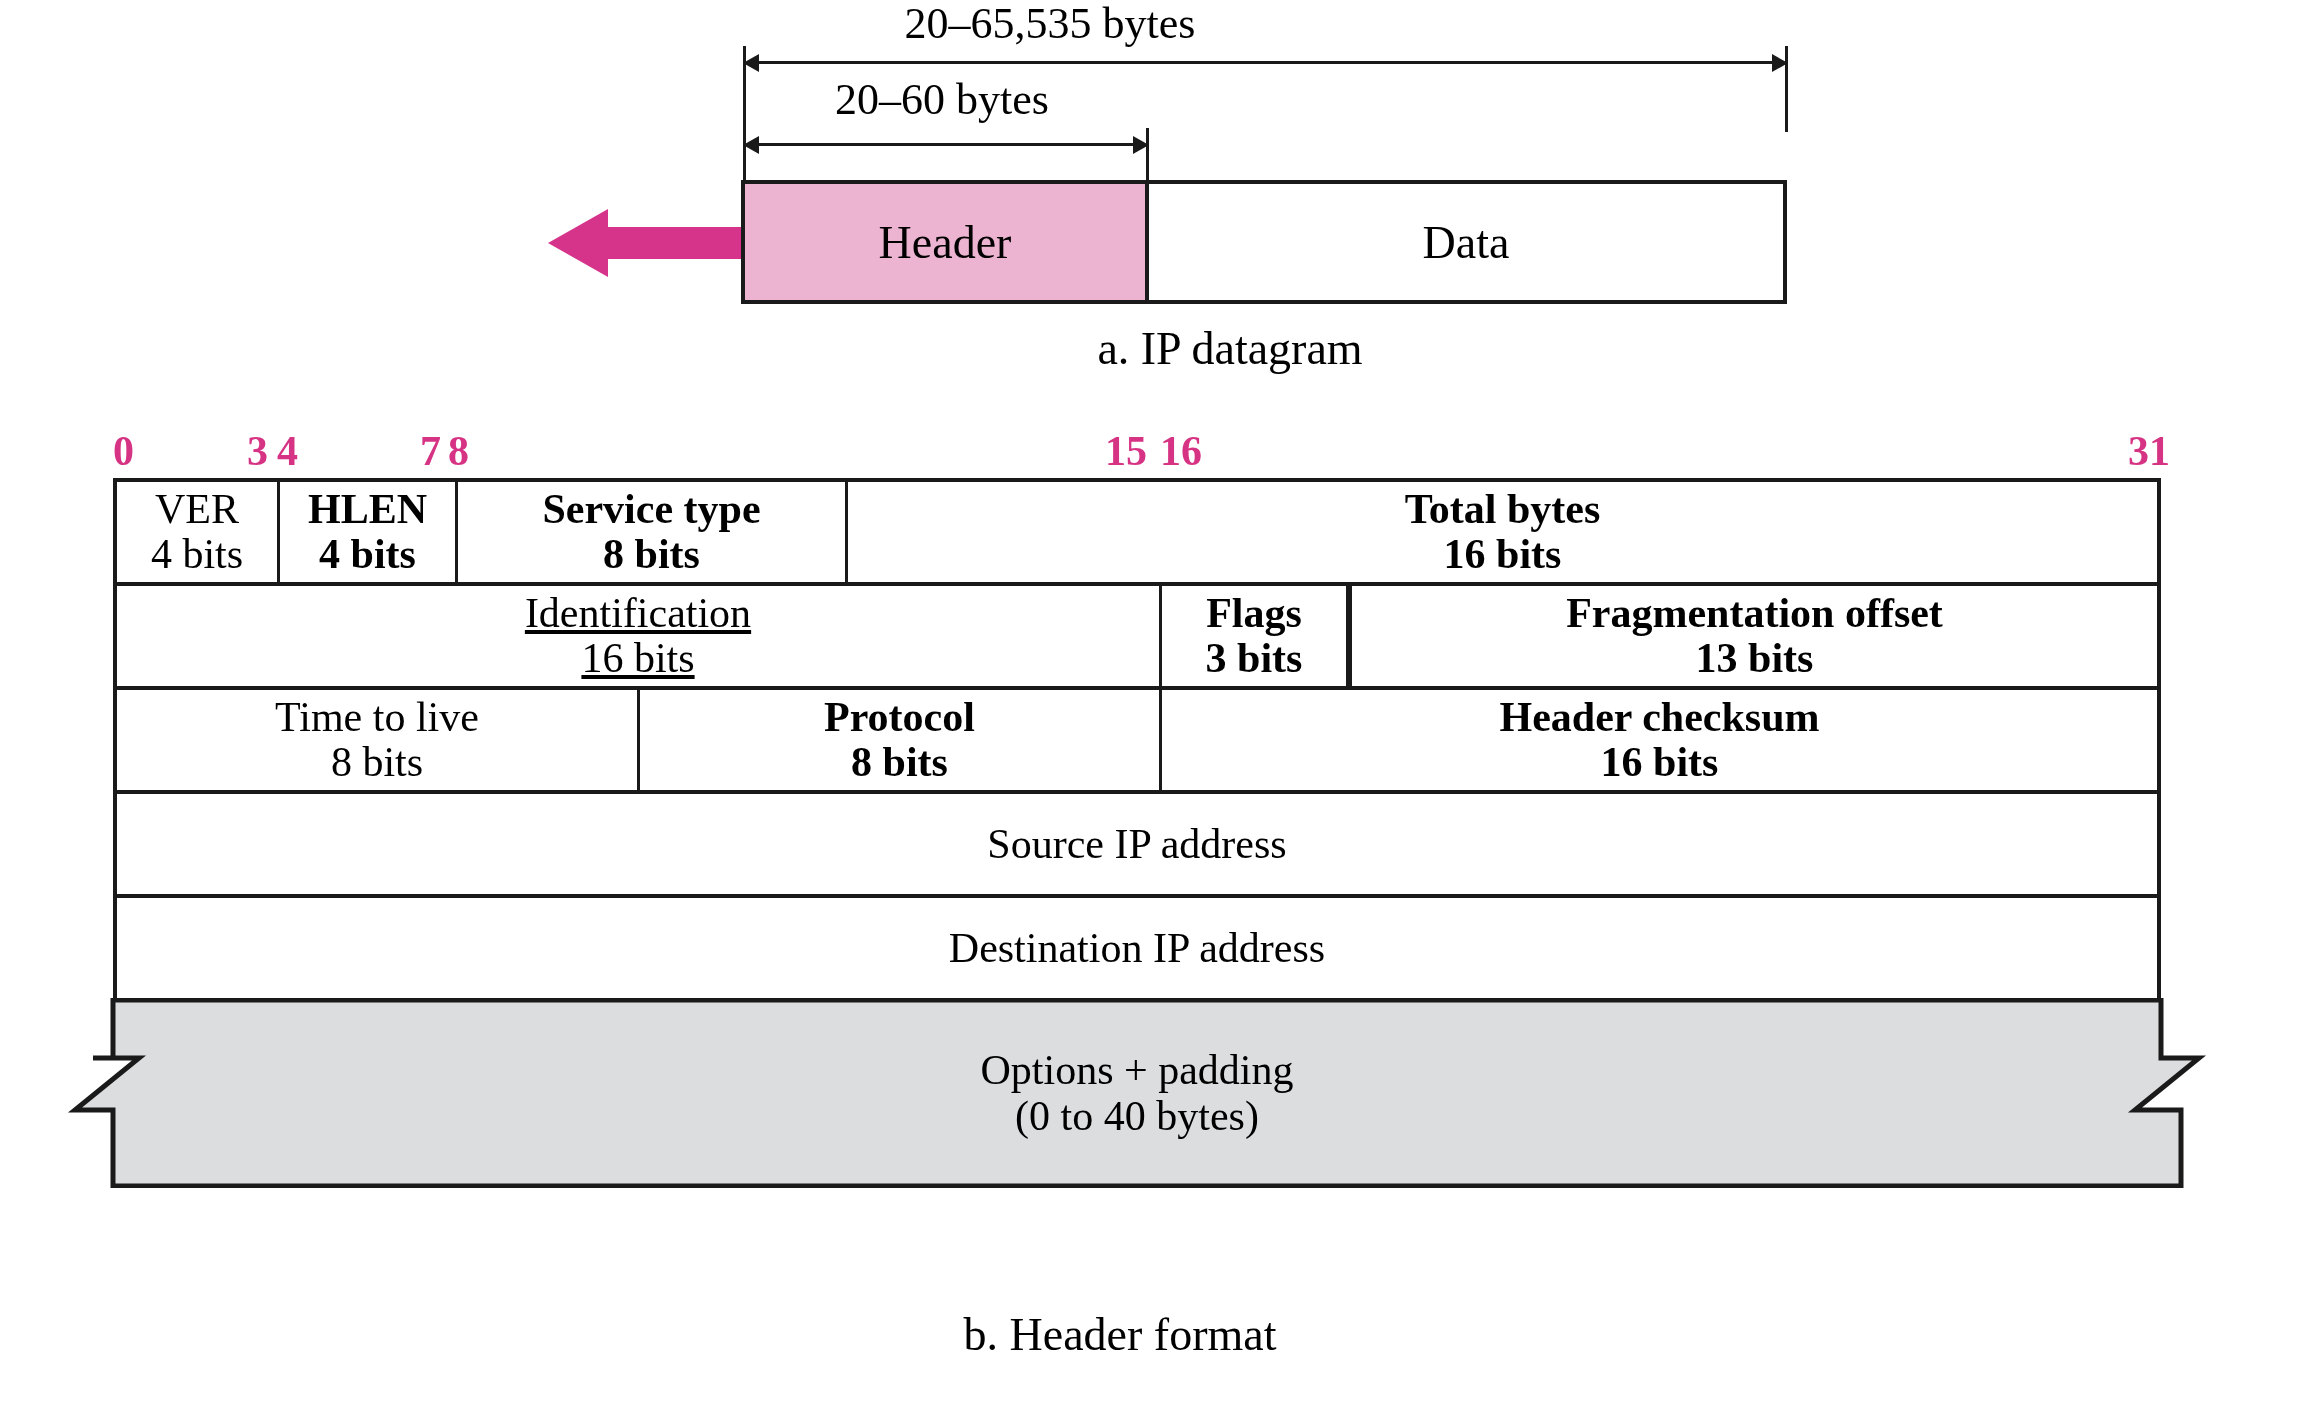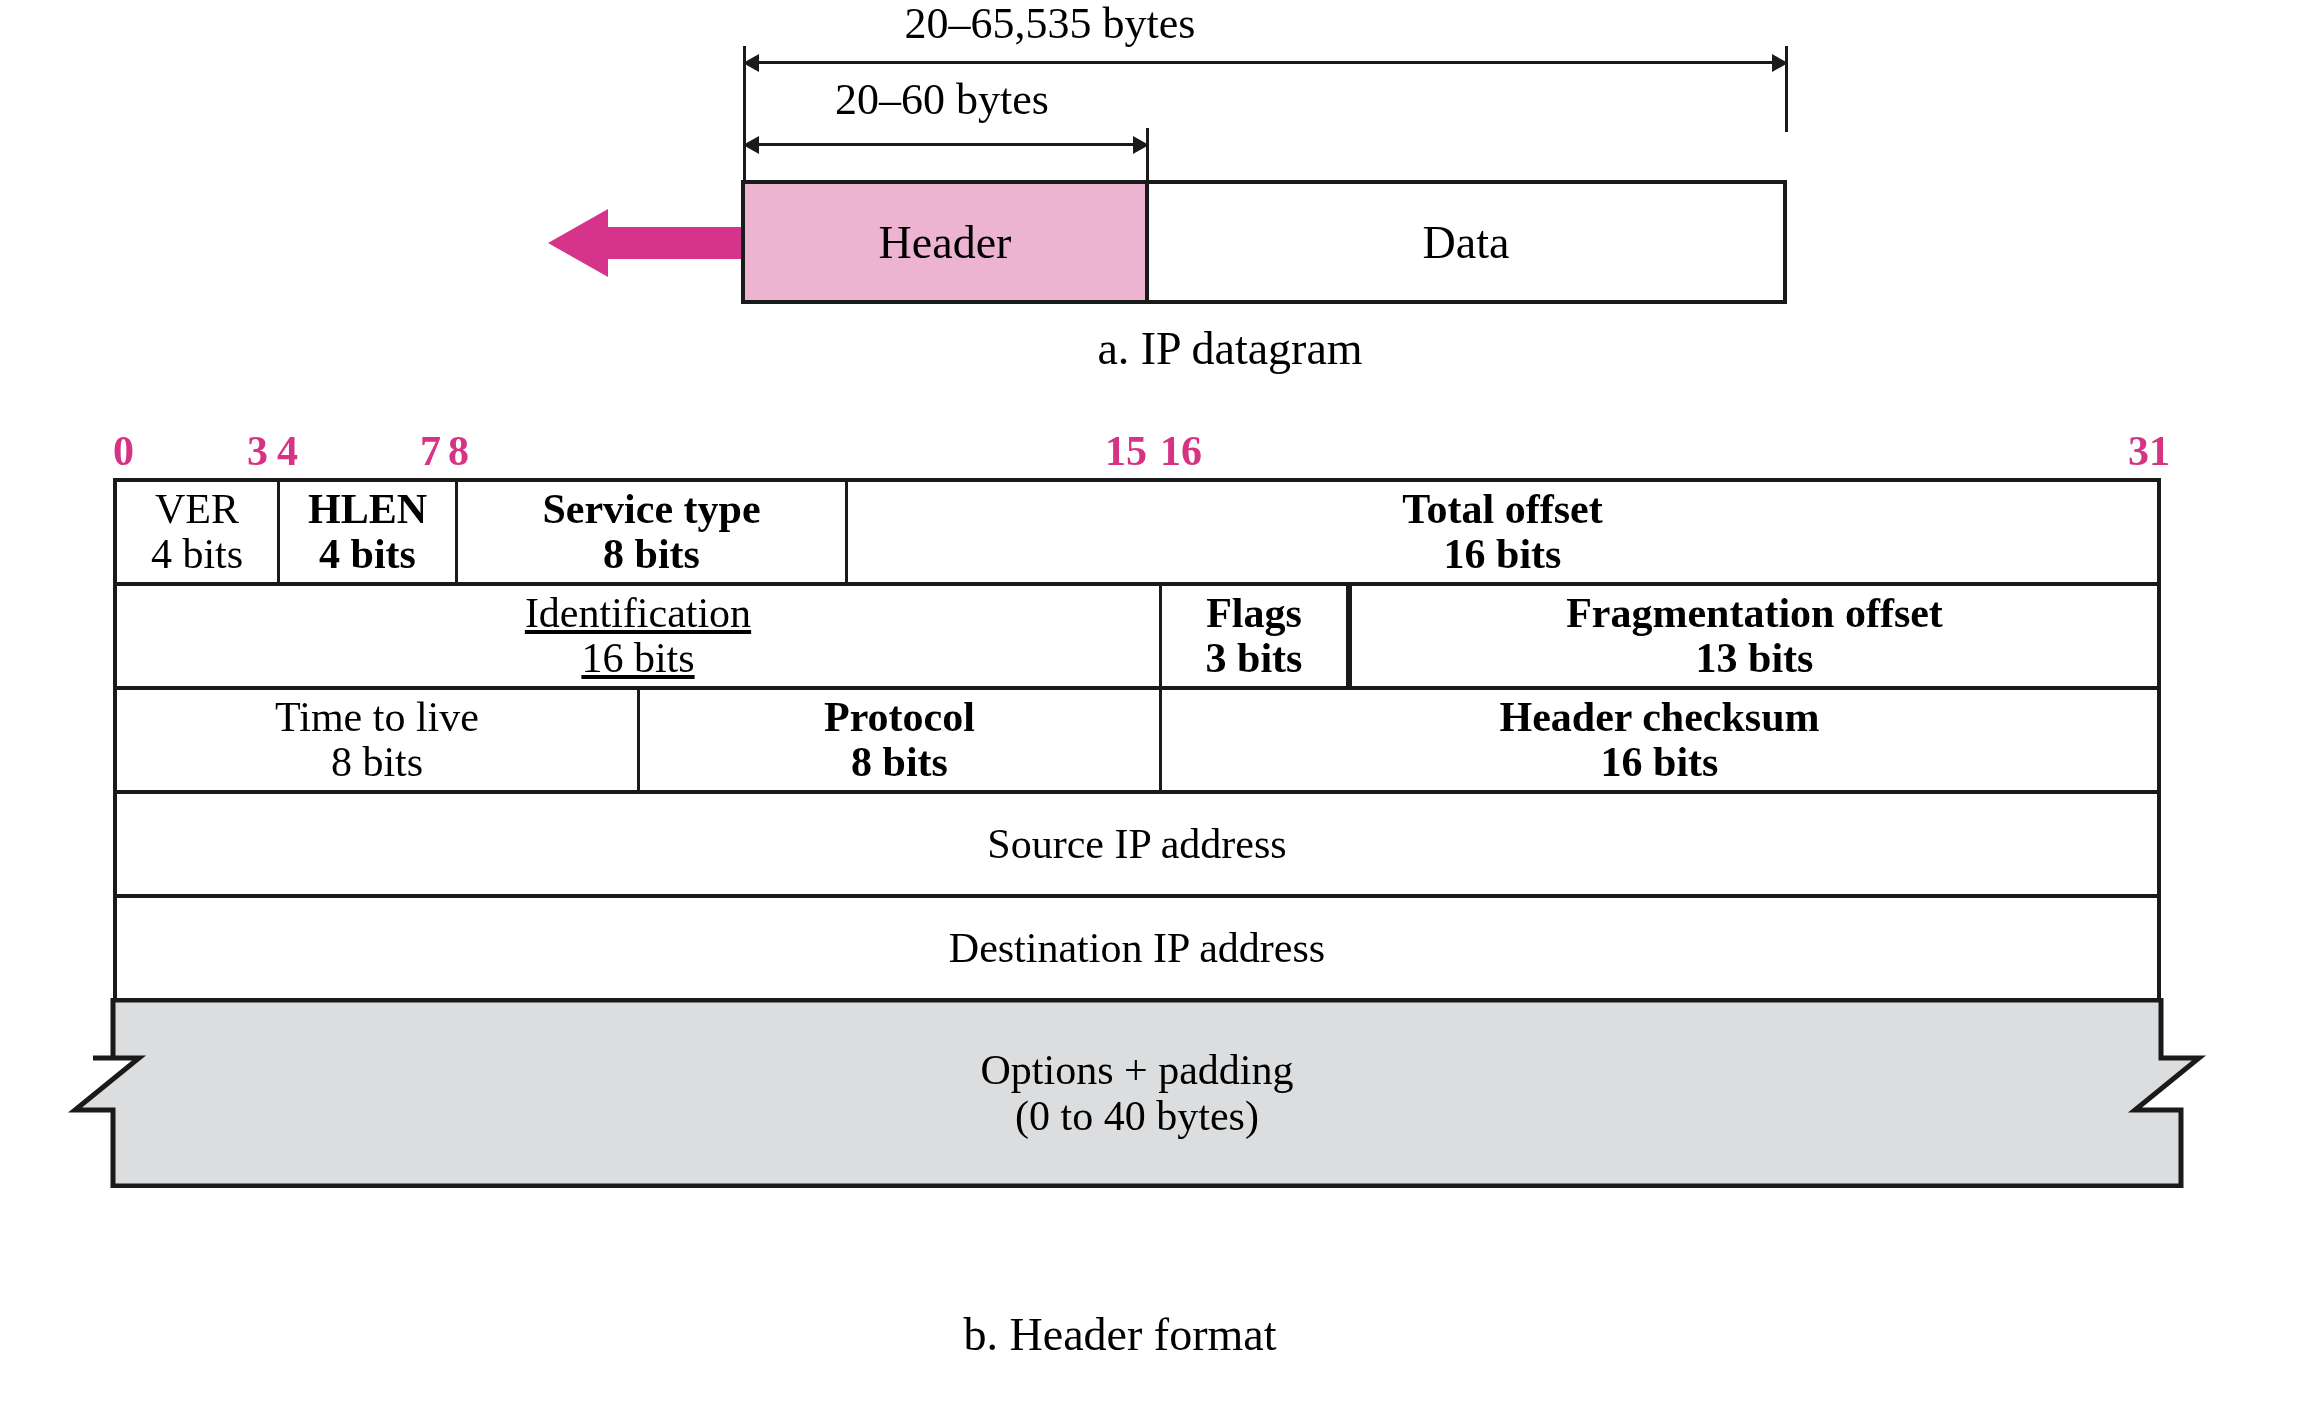--- a/index.html
+++ b/index.html
@@ -273,21 +273,21 @@
       </div>
       <div class="hcell" id="c-hlen">
         <span>HLEN</span>
         <span class="ln2">4 bits</span>
       </div>
       <div class="hcell" id="c-service">
         <span>Service type</span>
         <span class="ln2">8 bits</span>
       </div>
       <div class="hcell" id="c-total">
-        <span>Total offset</span>
+        <span>Total bytes</span>
         <span class="ln2">16 bits</span>
       </div>
     </div>
 
     <div class="hrow" id="row2">
       <div class="hcell" id="c-ident">
         <span>Identification</span>
         <span class="ln2">16 bits</span>
       </div>
       <div class="hcell" id="c-flags">

